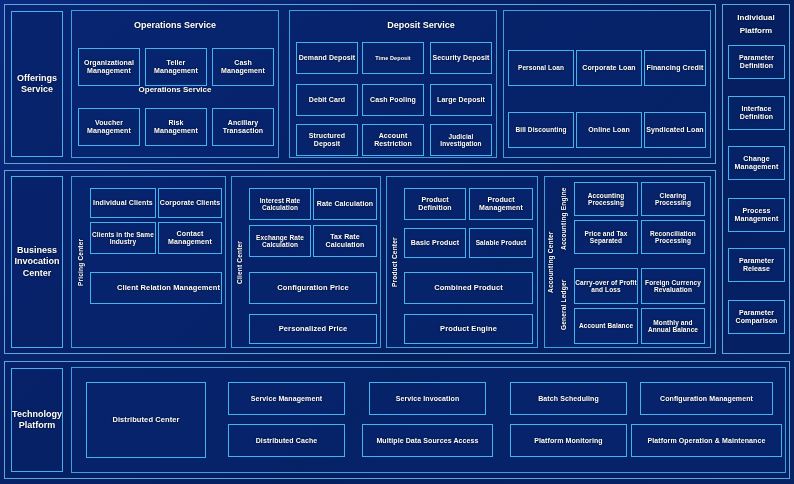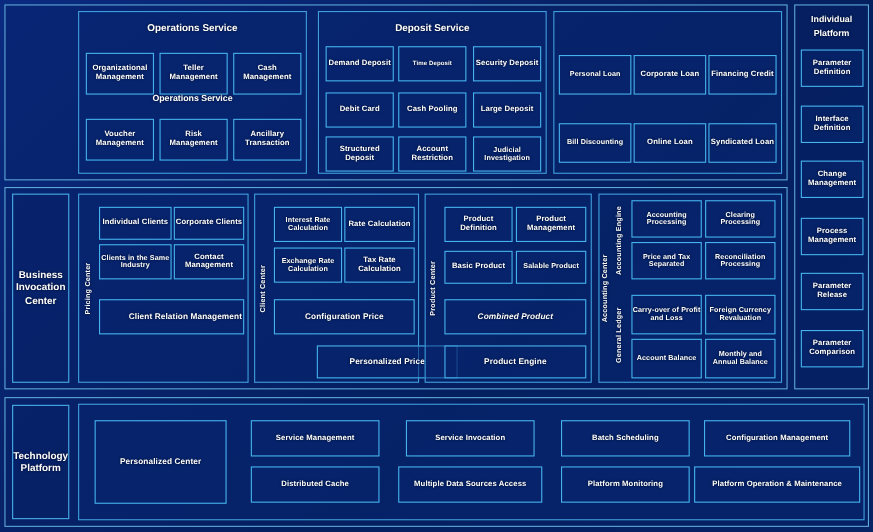--- a/index.html
+++ b/index.html
@@ -76,34 +76,35 @@
   .f65{font-size:6.5px;}
   .f55{font-size:5.5px;}
 </style>
 </head>
 <body>
 
 <div class="canvas">
 
   <div class="row-outer" style="left:4px;top:4px;width:712px;height:160px;"></div>
 
+  <div class="side-label" style="left:11px;top:11px;width:52px;height:146px;">Offerings Service</div>
 
   <div class="group" style="left:71px;top:10px;width:208px;height:148px;"></div>
   <div class="grp-title" style="left:71px;top:20px;width:208px;">Operations Service</div>
   <div class="grp-title f8" style="left:71px;top:85px;width:208px;z-index:5;">Operations Service</div>
 
   <div class="box f7" style="left:78px;top:48px;width:62px;height:38px;">Organizational Management</div>
   <div class="box f7" style="left:145px;top:48px;width:62px;height:38px;">Teller Management</div>
   <div class="box f7" style="left:212px;top:48px;width:62px;height:38px;">Cash Management</div>
   <div class="box f7" style="left:78px;top:108px;width:62px;height:38px;">Voucher Management</div>
   <div class="box f7" style="left:145px;top:108px;width:62px;height:38px;">Risk Management</div>
   <div class="box f7" style="left:212px;top:108px;width:62px;height:38px;">Ancillary Transaction</div>
 
   <div class="group" style="left:289px;top:10px;width:208px;height:148px;"></div>
-  <div class="grp-title" style="left:289px;top:20px;width:208px;">Deposit Service</div>
+  <div class="grp-title" style="left:289px;top:20px;width:208px;padding-left:28px;">Deposit Service</div>
 
   <div class="box f7" style="left:296px;top:42px;width:62px;height:32px;">Demand Deposit</div>
   <div class="box f55" style="left:362px;top:42px;width:62px;height:32px;">Time Deposit</div>
   <div class="box f7" style="left:430px;top:42px;width:62px;height:32px;">Security Deposit</div>
 
   <div class="box f7" style="left:296px;top:84px;width:62px;height:32px;">Debit Card</div>
   <div class="box f7" style="left:362px;top:84px;width:62px;height:32px;">Cash Pooling</div>
   <div class="box f7" style="left:430px;top:84px;width:62px;height:32px;">Large Deposit</div>
 
   <div class="box f7" style="left:296px;top:124px;width:62px;height:32px;">Structured Deposit</div>
@@ -134,30 +135,30 @@
   <div class="box f75" style="left:90px;top:272px;width:132px;height:32px;padding-left:25px;">Client Relation Management</div>
 
   <div class="group" style="left:231px;top:176px;width:150px;height:172px;"></div>
   <div class="vlabel" style="left:233px;top:176px;width:12px;height:172px;">Client Center</div>
 
   <div class="box f65" style="left:249px;top:188px;width:62px;height:32px;">Interest Rate Calculation</div>
   <div class="box f7" style="left:313px;top:188px;width:64px;height:32px;">Rate Calculation</div>
   <div class="box f65" style="left:249px;top:225px;width:62px;height:32px;">Exchange Rate Calculation</div>
   <div class="box f7" style="left:313px;top:225px;width:64px;height:32px;">Tax Rate Calculation</div>
   <div class="box f75" style="left:249px;top:272px;width:128px;height:32px;">Configuration Price</div>
-  <div class="box f75" style="left:249px;top:314px;width:128px;height:30px;margin-left:39px;">Personalized Price</div>
+  <div class="box f75" style="left:249px;top:314px;width:128px;height:30px;">Personalized Price</div>
 
   <div class="group" style="left:386px;top:176px;width:152px;height:172px;"></div>
   <div class="vlabel" style="left:388px;top:176px;width:12px;height:172px;">Product Center</div>
 
   <div class="box f7" style="left:404px;top:188px;width:62px;height:32px;">Product Definition</div>
   <div class="box f7" style="left:469px;top:188px;width:64px;height:32px;">Product Management</div>
   <div class="box f7" style="left:404px;top:228px;width:62px;height:30px;">Basic Product</div>
   <div class="box f65" style="left:469px;top:228px;width:64px;height:30px;">Salable Product</div>
-  <div class="box f75" style="left:404px;top:272px;width:129px;height:32px;font-style:italic;">Combined Product</div>
+  <div class="box f75" style="left:404px;top:272px;width:129px;height:32px;">Combined Product</div>
   <div class="box f75" style="left:404px;top:314px;width:129px;height:30px;">Product Engine</div>
 
   <div class="group" style="left:544px;top:176px;width:167px;height:172px;"></div>
   <div class="vlabel" style="left:545px;top:176px;width:11px;height:172px;">Accounting Center</div>
   <div class="vlabel" style="left:557px;top:178px;width:12px;height:82px;">Accounting Engine</div>
   <div class="vlabel" style="left:557px;top:264px;width:12px;height:82px;">General Ledger</div>
 
   <div class="box f65" style="left:574px;top:182px;width:64px;height:34px;">Accounting Processing</div>
   <div class="box f65" style="left:641px;top:182px;width:64px;height:34px;">Clearing Processing</div>
   <div class="box f65" style="left:574px;top:220px;width:64px;height:34px;">Price and Tax Separated</div>
@@ -167,21 +168,21 @@
   <div class="box f65" style="left:641px;top:268px;width:64px;height:36px;">Foreign Currency Revaluation</div>
   <div class="box f65" style="left:574px;top:308px;width:64px;height:36px;">Account Balance</div>
   <div class="box f65" style="left:641px;top:308px;width:64px;height:36px;">Monthly and Annual Balance</div>
 
   <div class="row-outer" style="left:4px;top:361px;width:786px;height:118px;"></div>
 
   <div class="side-label" style="left:11px;top:368px;width:52px;height:104px;">Technology Platform</div>
 
   <div class="group" style="left:71px;top:367px;width:715px;height:106px;"></div>
 
-  <div class="box f75" style="left:86px;top:382px;width:120px;height:76px;">Personalized Center</div>
+  <div class="box f75" style="left:86px;top:382px;width:120px;height:76px;">Distributed Center</div>
 
   <div class="box f7" style="left:228px;top:382px;width:117px;height:33px;">Service Management</div>
   <div class="box f7" style="left:228px;top:424px;width:117px;height:33px;">Distributed Cache</div>
 
   <div class="box f7" style="left:369px;top:382px;width:117px;height:33px;">Service Invocation</div>
   <div class="box f7" style="left:362px;top:424px;width:131px;height:33px;">Multiple Data Sources Access</div>
 
   <div class="box f7" style="left:510px;top:382px;width:117px;height:33px;">Batch Scheduling</div>
   <div class="box f7" style="left:510px;top:424px;width:117px;height:33px;">Platform Monitoring</div>
 

